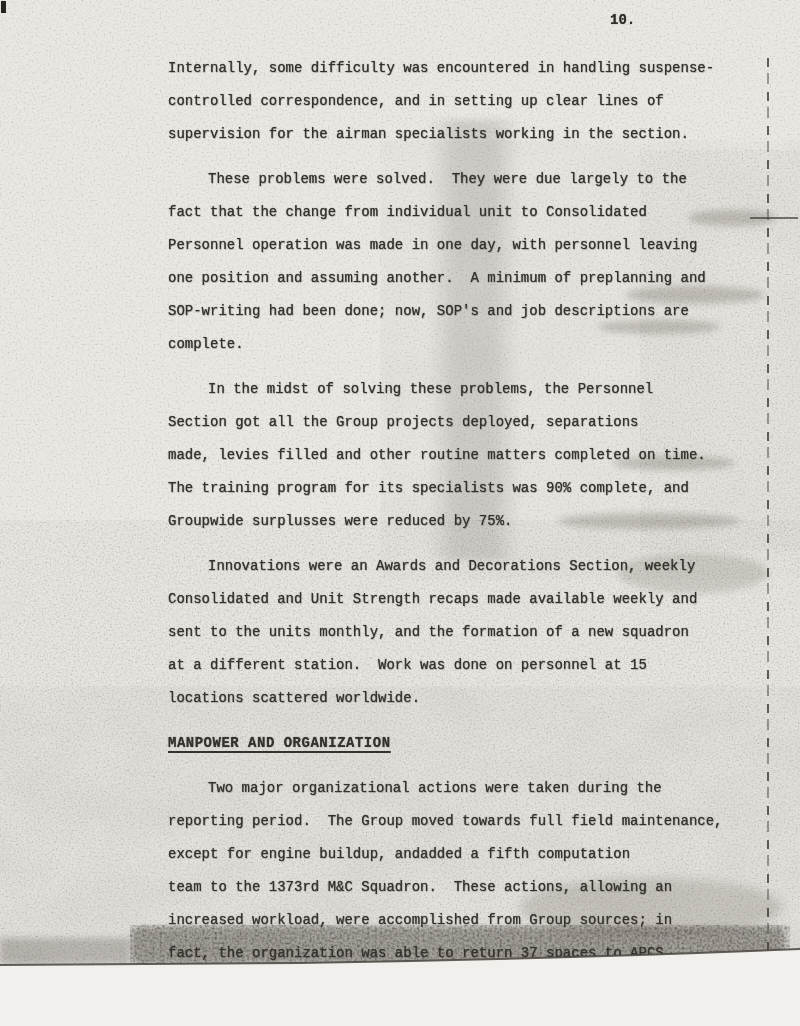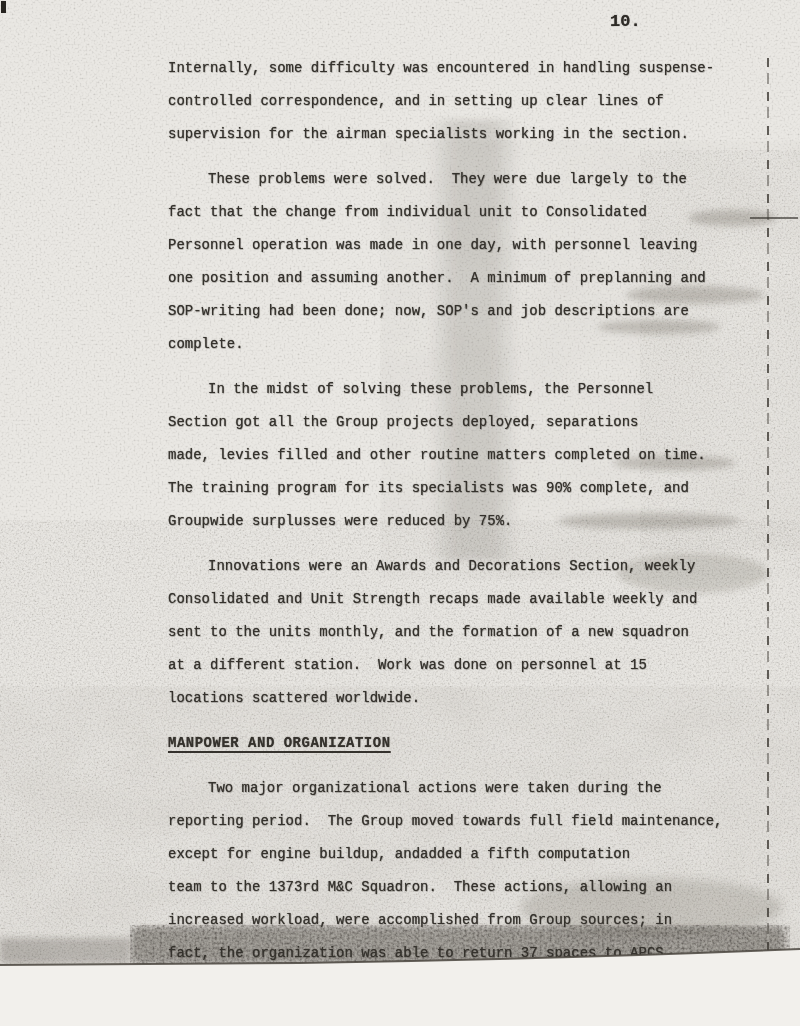--- a/index.html
+++ b/index.html
@@ -27,21 +27,21 @@
   .para.indent .line:first-child{padding-left:40px;}
   .heading{
     font-size:14px;line-height:33px;margin:0 0 12px 0;
     font-weight:bold;letter-spacing:.5px;color:#35322d;
     text-shadow:0 0 1px rgba(53,50,45,.85);
     text-decoration:underline;text-underline-offset:4px;text-decoration-thickness:1.5px;
     white-space:pre;
   }
   .pagenum{
     position:absolute;left:610px;top:12px;
-    font-size:17px;font-weight:bold;color:#2e2b27;
+    font-size:14px;font-weight:bold;color:#2e2b27;
     text-shadow:0 0 1px rgba(46,43,39,.8);
   }
   
   .fold-shadow{
     position:absolute;left:428px;top:120px;width:92px;height:440px;
     background:linear-gradient(90deg,rgba(125,120,112,0) 0%,rgba(125,120,112,.22) 30%,rgba(125,120,112,.22) 70%,rgba(125,120,112,0) 100%);
     filter:blur(3px);
   }
   .smudge{position:absolute;border-radius:50%;filter:blur(3px);background:rgba(118,112,102,.32);}
   .s1{left:688px;top:210px;width:88px;height:16px;}

